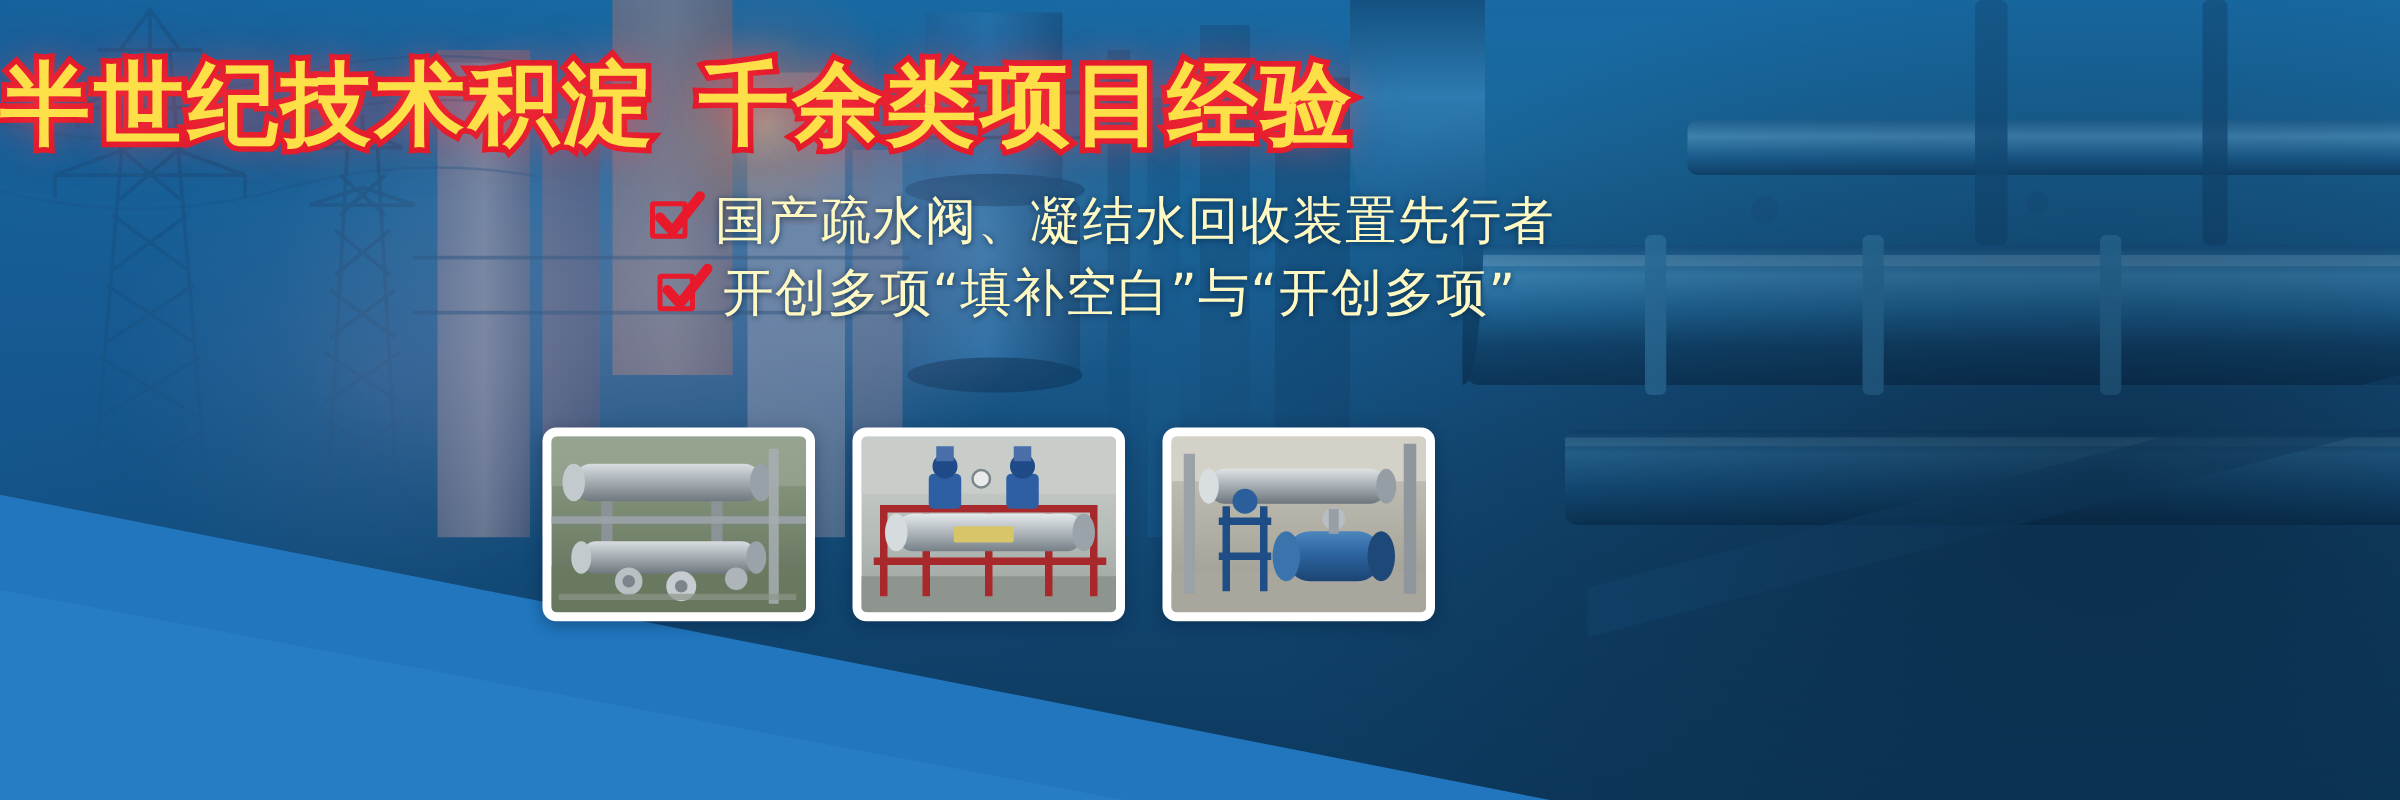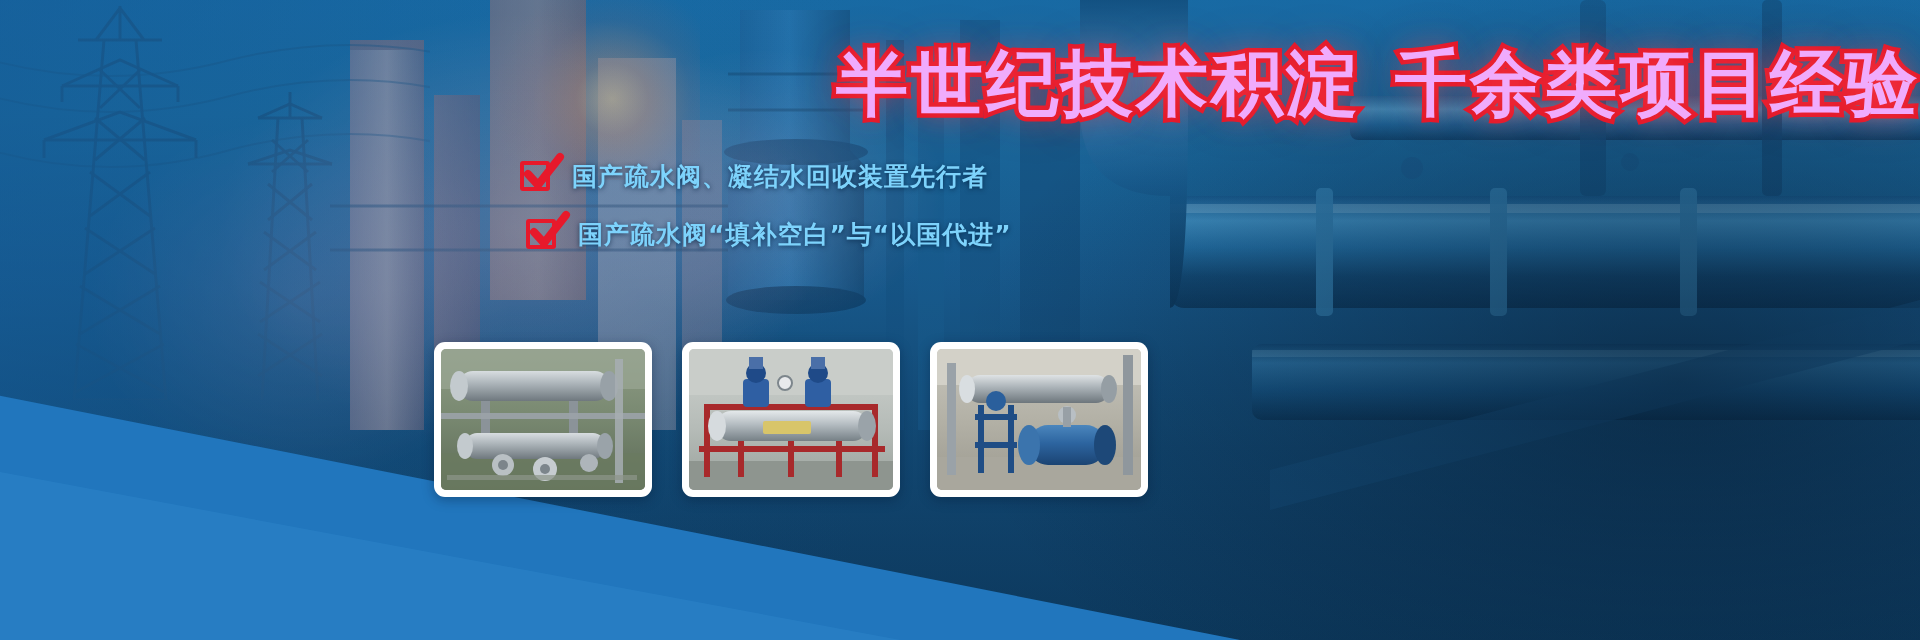--- a/index.html
+++ b/index.html
@@ -69,25 +69,25 @@
   .angle-shape2{
     position:absolute;left:0;bottom:0;width:900px;height:300px;
     background:#2a80c6;
     clip-path:polygon(0% 44%, 100% 100%, 0% 100%);
     opacity:.75;
   }
 
   
   .headline{
     position:absolute;left:0;top:36px;width:1920px;
-    text-align:right;
+    text-align:left;
     font-size:72px;
     font-weight:bold;
     letter-spacing:3px;
-    color:#f0abfc;
+    color:#fde047;
     white-space:nowrap;
     -webkit-text-stroke:9px #e2182a;
     paint-order:stroke fill;
     text-shadow:0 0 26px rgba(255,70,80,.55), 0 0 46px rgba(255,60,70,.35);
     font-family:"DejaVu Sans","Liberation Sans",sans-serif;
   }
   .headline .gap{display:inline-block;width:34px;}
 
   
   .bullets{
@@ -99,23 +99,23 @@
   }
   .chk{
     position:relative;
     width:30px;height:30px;flex:0 0 30px;
     border:4px solid #e7192b;
     border-radius:3px;
     margin-right:22px;
   }
   .chk svg{position:absolute;left:-3px;top:-13px;width:44px;height:44px;overflow:visible;}
   .bullet-text{
-    color:#7dd3fc;
-    font-size:25px;
-    font-weight:bold;
+    color:#fef9c3;
+    font-size:41px;
+    font-weight:normal;
     letter-spacing:1px;
     white-space:nowrap;
     text-shadow:0 1px 5px rgba(0,30,60,.75);
     font-family:"DejaVu Sans","Liberation Sans",sans-serif;
   }
   .bullet-row.b2 .chk{margin-left:6px;}
   .bullet-row.b3 .chk{margin-left:10px;}
 
   
   .cards{
@@ -295,21 +295,21 @@
       </span>
       <span class="bullet-text">国产疏水阀、凝结水回收装置先行者</span>
     </div>
 
     <div class="bullet-row b2">
       <span class="chk">
         <svg viewBox="0 0 44 44">
           <path d="M7 22 L17 33 L39 5" fill="none" stroke="#e7192b" stroke-width="8" stroke-linecap="round" stroke-linejoin="round"></path>
         </svg>
       </span>
-      <span class="bullet-text">国产疏水阀“填补空白”与“以国代进”</span>
+      <span class="bullet-text">开创多项“填补空白”与“开创多项”</span>
     </div>
 
 
   </div>
 
   <div class="cards">
 
     <div class="card">
       <div class="card-img">
         <svg viewBox="0 0 204 141" preserveAspectRatio="none">

